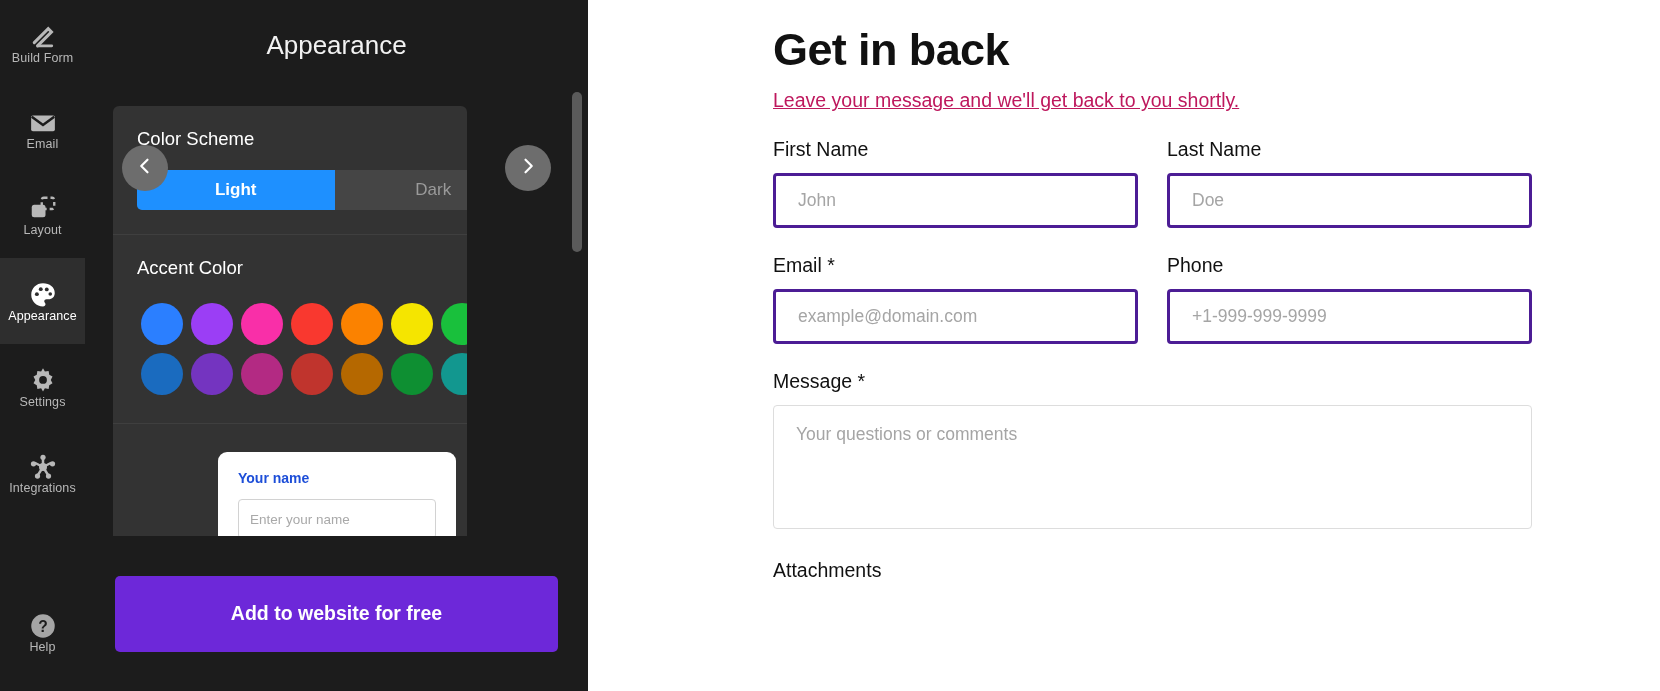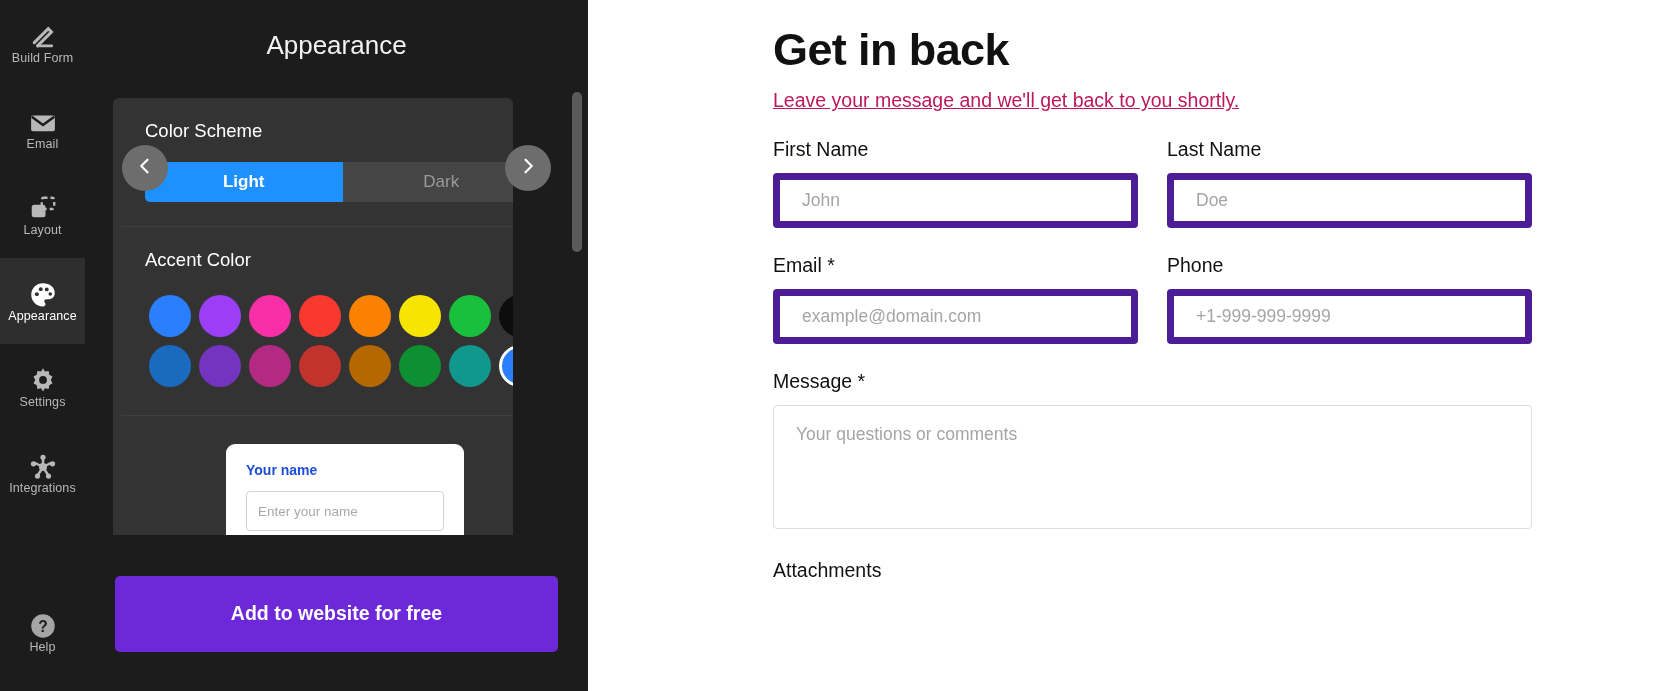--- a/index.html
+++ b/index.html
@@ -50,26 +50,25 @@
     font-size: 26px;
     font-weight: 400;
   }
   .panel-scroll {
     position: relative;
     flex: 1 1 auto;
     overflow: hidden;
   }
   .card {
     position: absolute;
-    left: 28px; top: 8px;
-    width: 400px;
+    left: 28px; top: 16px;
+    width: 354px;
     background: #333333;
     border-radius: 6px 6px 0 0;
     overflow: hidden;
-    padding-left: 8px;
   }
   .sec { padding: 22px 24px 24px 24px; }
   .sec + .sec { border-top: 1px solid #3f3f3f; }
   .sec-title {
     color: #ffffff; font-size: 18.5px; font-weight: 400;
     margin-bottom: 20px;
   }
 
   .seg {
     display: flex;
@@ -176,21 +175,21 @@
     font-size: 19.5px; color: #be185d; font-weight: 400; text-decoration: underline;
   }
   .row { display: flex; gap: 29px; margin-top: 26px; }
   .fld { flex: 1 1 0; min-width: 0; }
   .fld-label {
     font-size: 19.5px; font-weight: 400; color: #111111;
     margin-bottom: 12px; display: block;
   }
   .inp {
     width: 100%; height: 55px;
-    border: 7px solid #4c1d95; border-radius: 4px;
+    border: 3px solid #4c1d95; border-radius: 4px;
     background: #ffffff;
     padding: 0 22px;
     font-size: 17.5px; color: #222222;
     font-family: "Liberation Sans", sans-serif;
   }
   .inp::placeholder { color: #a5a5a5; }
   .ta {
     width: 100%; height: 124px;
     border: 1px solid #dddddd; border-radius: 4px;
     background: #ffffff;

